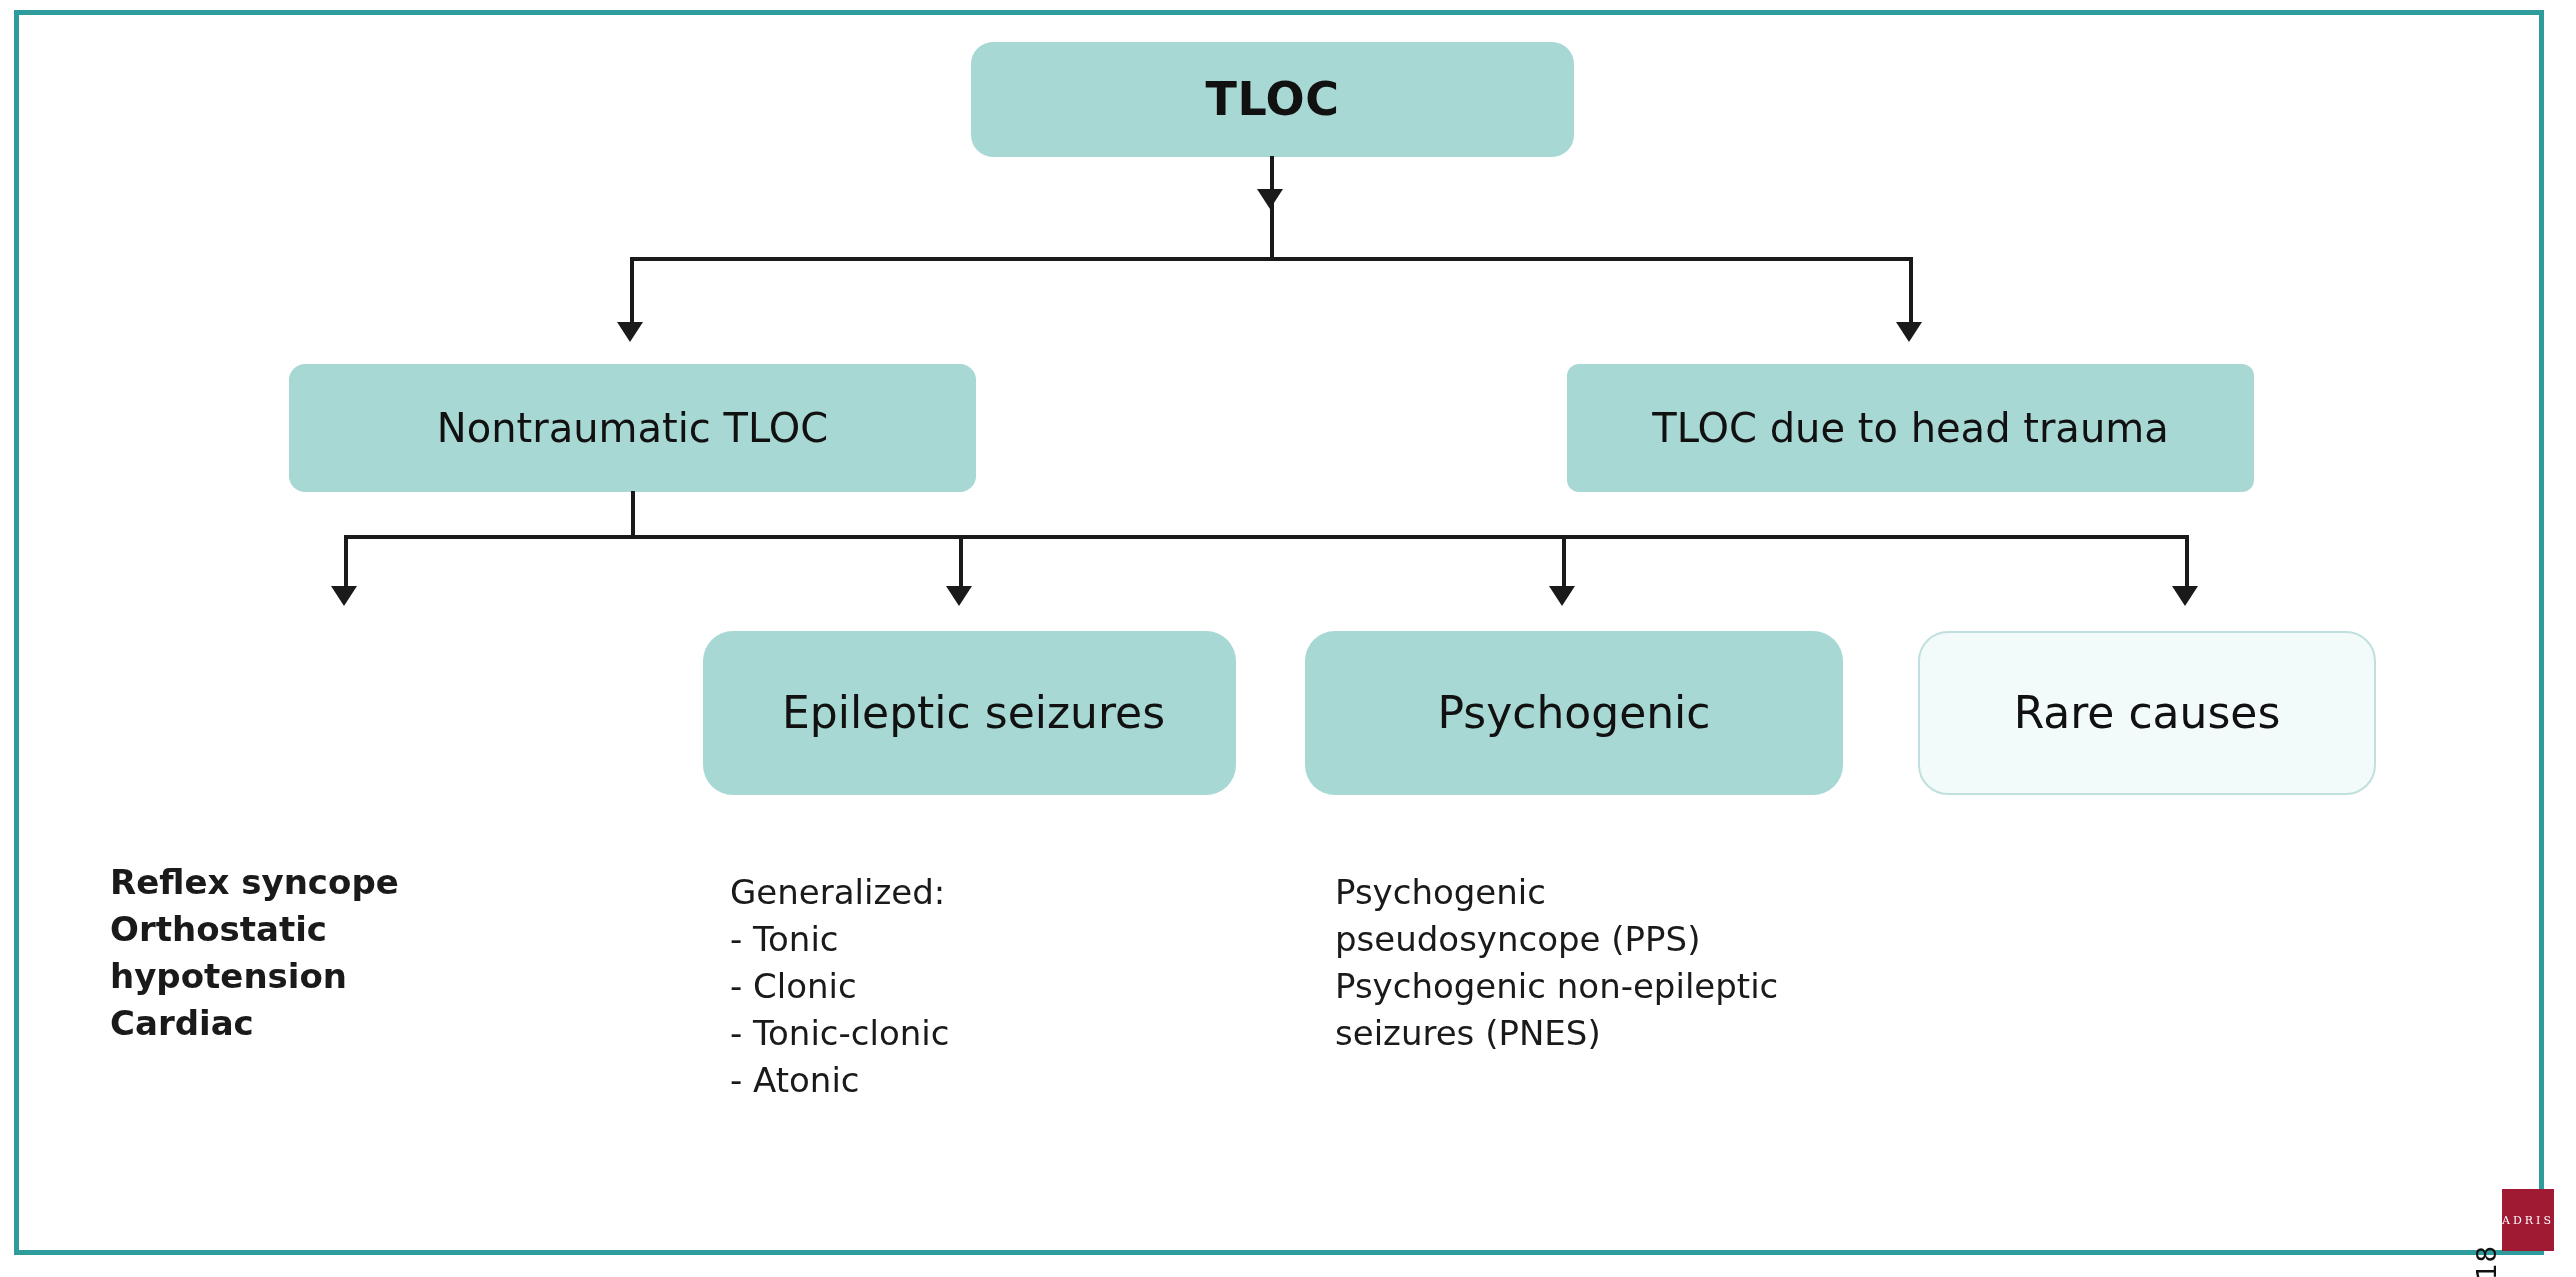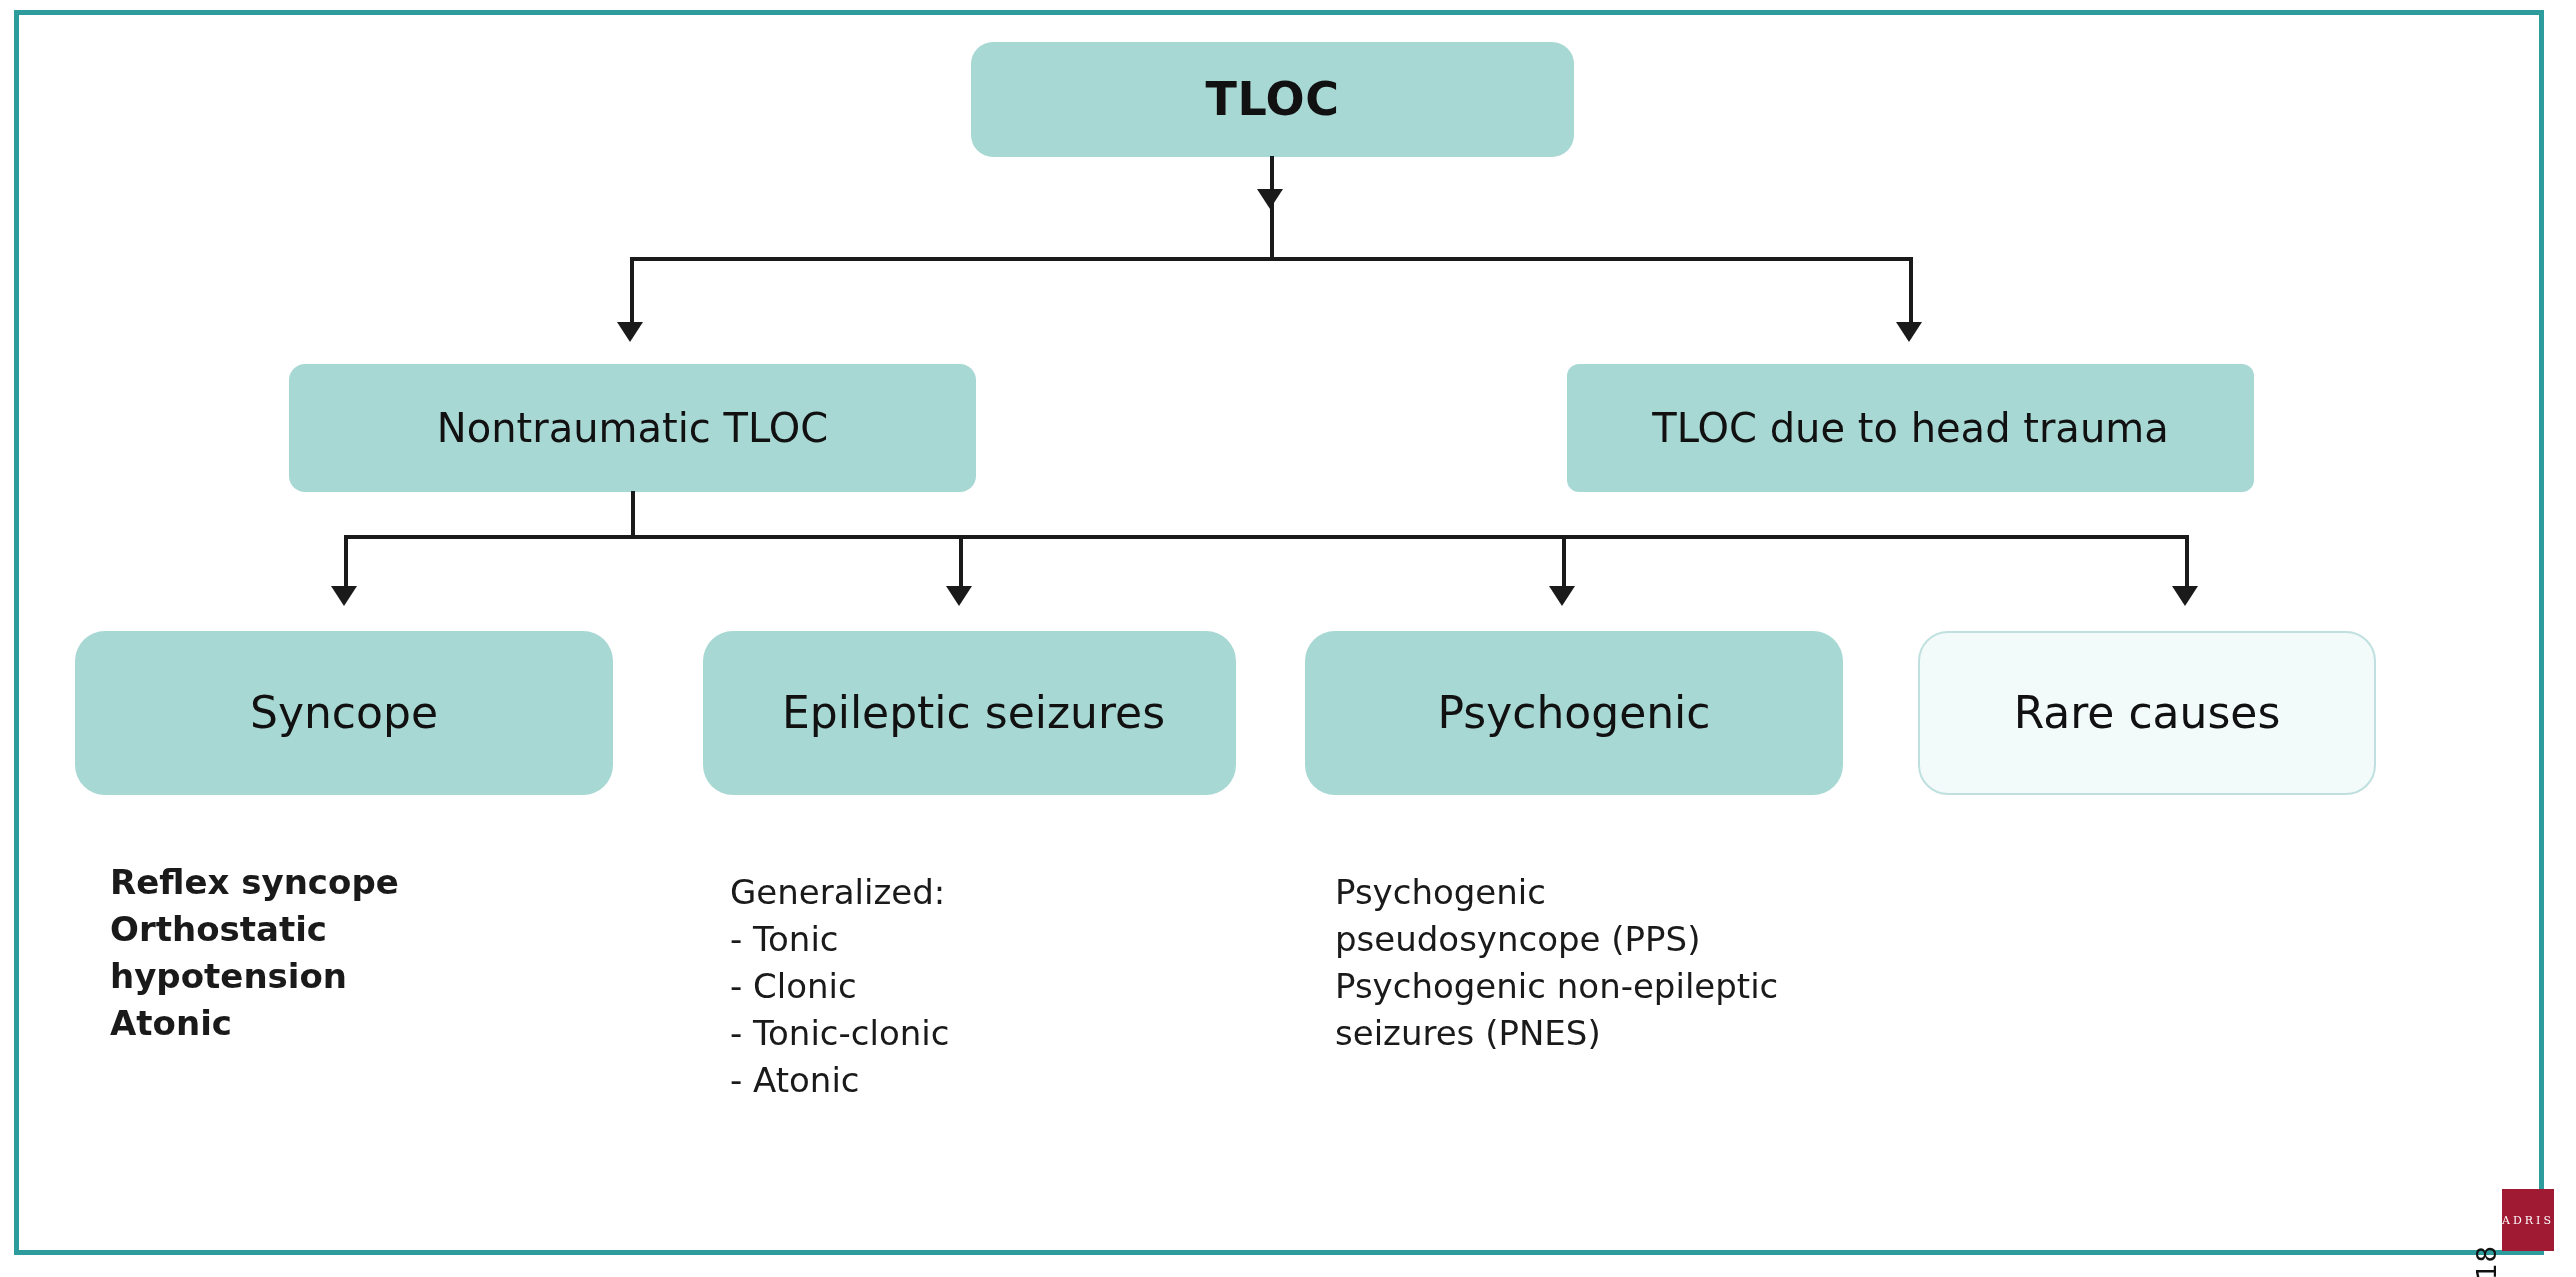--- a/index.html
+++ b/index.html
@@ -214,37 +214,34 @@
 
   <div class="conn vline" style="left:959px; top:535px; height:62px;"></div>
   <div class="arrow" style="left:946px; top:586px;"></div>
 
   <div class="conn vline" style="left:1562px; top:535px; height:62px;"></div>
   <div class="arrow" style="left:1549px; top:586px;"></div>
 
   <div class="conn vline" style="left:2185px; top:535px; height:62px;"></div>
   <div class="arrow" style="left:2172px; top:586px;"></div>
 
-  <div class="node leaf" id="node-syncope">
-    <span class="label">Syncope</span>
-  </div>
   <div class="node leaf" id="node-epileptic">
     <span class="label">Epileptic seizures</span>
   </div>
   <div class="node leaf" id="node-psychogenic">
     <span class="label">Psychogenic</span>
   </div>
   <div class="node leaf light" id="node-rare">
     <span class="label">Rare causes</span>
   </div>
 
   <div class="details" id="details-syncope">Reflex syncope
 Orthostatic
   hypotension
-Atonic</div>
+Cardiac</div>
   <div class="details" id="details-epileptic">Generalized:
 - Tonic
 - Clonic
 - Tonic-clonic
 - Atonic</div>
   <div class="details" id="details-psychogenic">Psychogenic
   pseudosyncope (PPS)
 Psychogenic non-epileptic
   seizures (PNES)</div>
 

